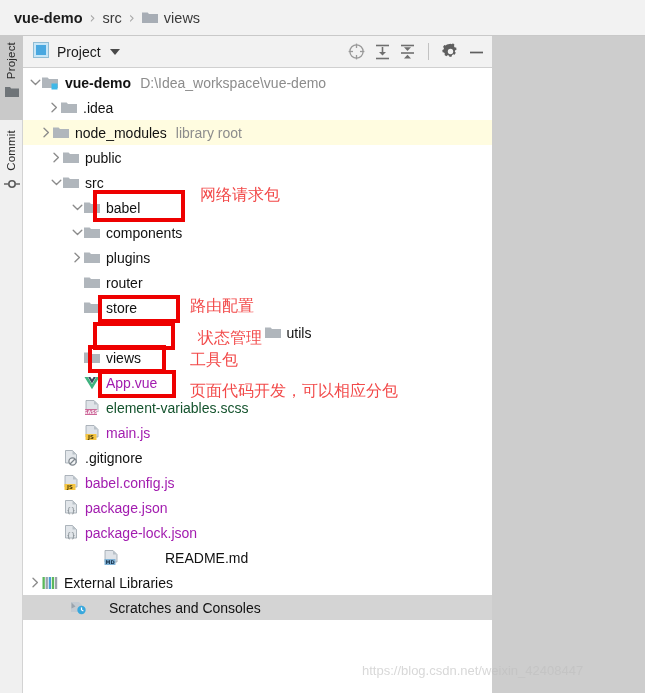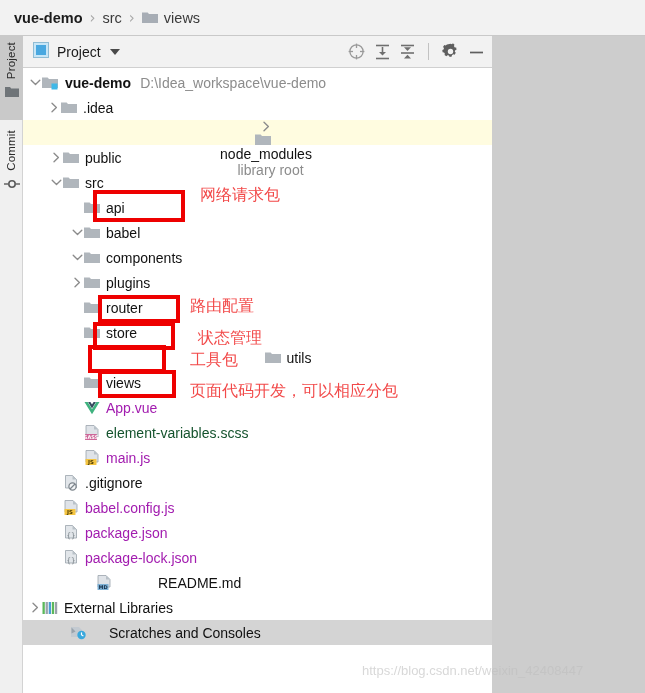--- a/index.html
+++ b/index.html
@@ -226,21 +226,21 @@
               <path d="M2 1.2L6.4 5.5 2 9.8" fill="none" stroke="#8b8b8b" stroke-width="1.35" stroke-linecap="round" stroke-linejoin="round"></path>
             </svg>
           </span>
           <span class="node-icon">
             <svg width="16" height="13" viewBox="0 0 16 13">
               <path d="M0 1.5h5.6l1.4 1.6H16V12H0z" fill="#b0b6bc"></path>
             </svg>
           </span>
           <span class="node-label">.idea</span>
         </div>
-        <div class="row hl-yellow" style="padding-left: 17px; flex-direction: column;">
+        <div class="row hl-yellow" style="padding-left: 17px;">
           <span class="arrow">
             <svg width="9" height="11" viewBox="0 0 9 11">
               <path d="M2 1.2L6.4 5.5 2 9.8" fill="none" stroke="#8b8b8b" stroke-width="1.35" stroke-linecap="round" stroke-linejoin="round"></path>
             </svg>
           </span>
           <span class="node-icon">
             <svg width="16" height="13" viewBox="0 0 16 13">
               <path d="M0 1.5h5.6l1.4 1.6H16V12H0z" fill="#b0b6bc"></path>
             </svg>
           </span>
@@ -265,29 +265,20 @@
             <svg width="11" height="9" viewBox="0 0 11 9">
               <path d="M1.2 2.2L5.5 6.5 9.8 2.2" fill="none" stroke="#8b8b8b" stroke-width="1.35" stroke-linecap="round" stroke-linejoin="round"></path>
             </svg>
           </span>
           <span class="node-icon">
             <svg width="16" height="13" viewBox="0 0 16 13">
               <path d="M0 1.5h5.6l1.4 1.6H16V12H0z" fill="#b0b6bc"></path>
             </svg>
           </span>
           <span class="node-label">src</span>
-        </div>
-        <div class="row" style="padding-left: 48px;">
-          <span class="arrow-spacer"></span>
-          <span class="node-icon">
-            <svg width="16" height="13" viewBox="0 0 16 13">
-              <path d="M0 1.5h5.6l1.4 1.6H16V12H0z" fill="#b0b6bc"></path>
-            </svg>
-          </span>
-          <span class="node-label">api</span>
         </div>
         <div class="row" style="padding-left: 48px;">
           <span class="arrow">
             <svg width="11" height="9" viewBox="0 0 11 9">
               <path d="M1.2 2.2L5.5 6.5 9.8 2.2" fill="none" stroke="#8b8b8b" stroke-width="1.35" stroke-linecap="round" stroke-linejoin="round"></path>
             </svg>
           </span>
           <span class="node-icon">
             <svg width="16" height="13" viewBox="0 0 16 13">
               <path d="M0 1.5h5.6l1.4 1.6H16V12H0z" fill="#b0b6bc"></path>
@@ -430,21 +421,21 @@
           <span class="arrow-spacer"></span>
           <span class="node-icon">
             <svg width="16" height="16" viewBox="0 0 16 16">
               <path d="M2.5 0.5h7l4 4V13h-11z" fill="#e2e6ea" stroke="#9aa3ac" stroke-width="0.8"></path>
               <path d="M9.5 0.5v4h4" fill="#b9c1c8"></path>
               <text x="8" y="13.2" font-size="7.5" font-family="DejaVu Sans Mono, monospace" fill="#7a8288" text-anchor="middle">{}</text>
             </svg>
           </span>
           <span class="node-label blue">package-lock.json</span>
         </div>
-        <div class="row" style="padding-left: 20px; gap: 40px;">
+        <div class="row" style="padding-left: 27px; gap: 40px;">
           <span class="arrow-spacer"></span>
           <span class="node-icon">
             <svg width="16" height="16" viewBox="0 0 16 16">
               <path d="M2 0.5h8l4 4V12H2z" fill="#dfe3e8" stroke="#9aa3ac" stroke-width="0.8"></path>
               <path d="M10 0.5v4h4" fill="#b9c1c8"></path>
               <rect x="1.5" y="9" width="11" height="6" rx="0.6" fill="#7fb2d6"></rect>
               <text x="7" y="13.8" font-size="5" font-family="DejaVu Sans, sans-serif" fill="#16304a" text-anchor="middle" font-weight="bold">MD</text>
             </svg>
           </span>
           <span class="node-label">README.md</span>

